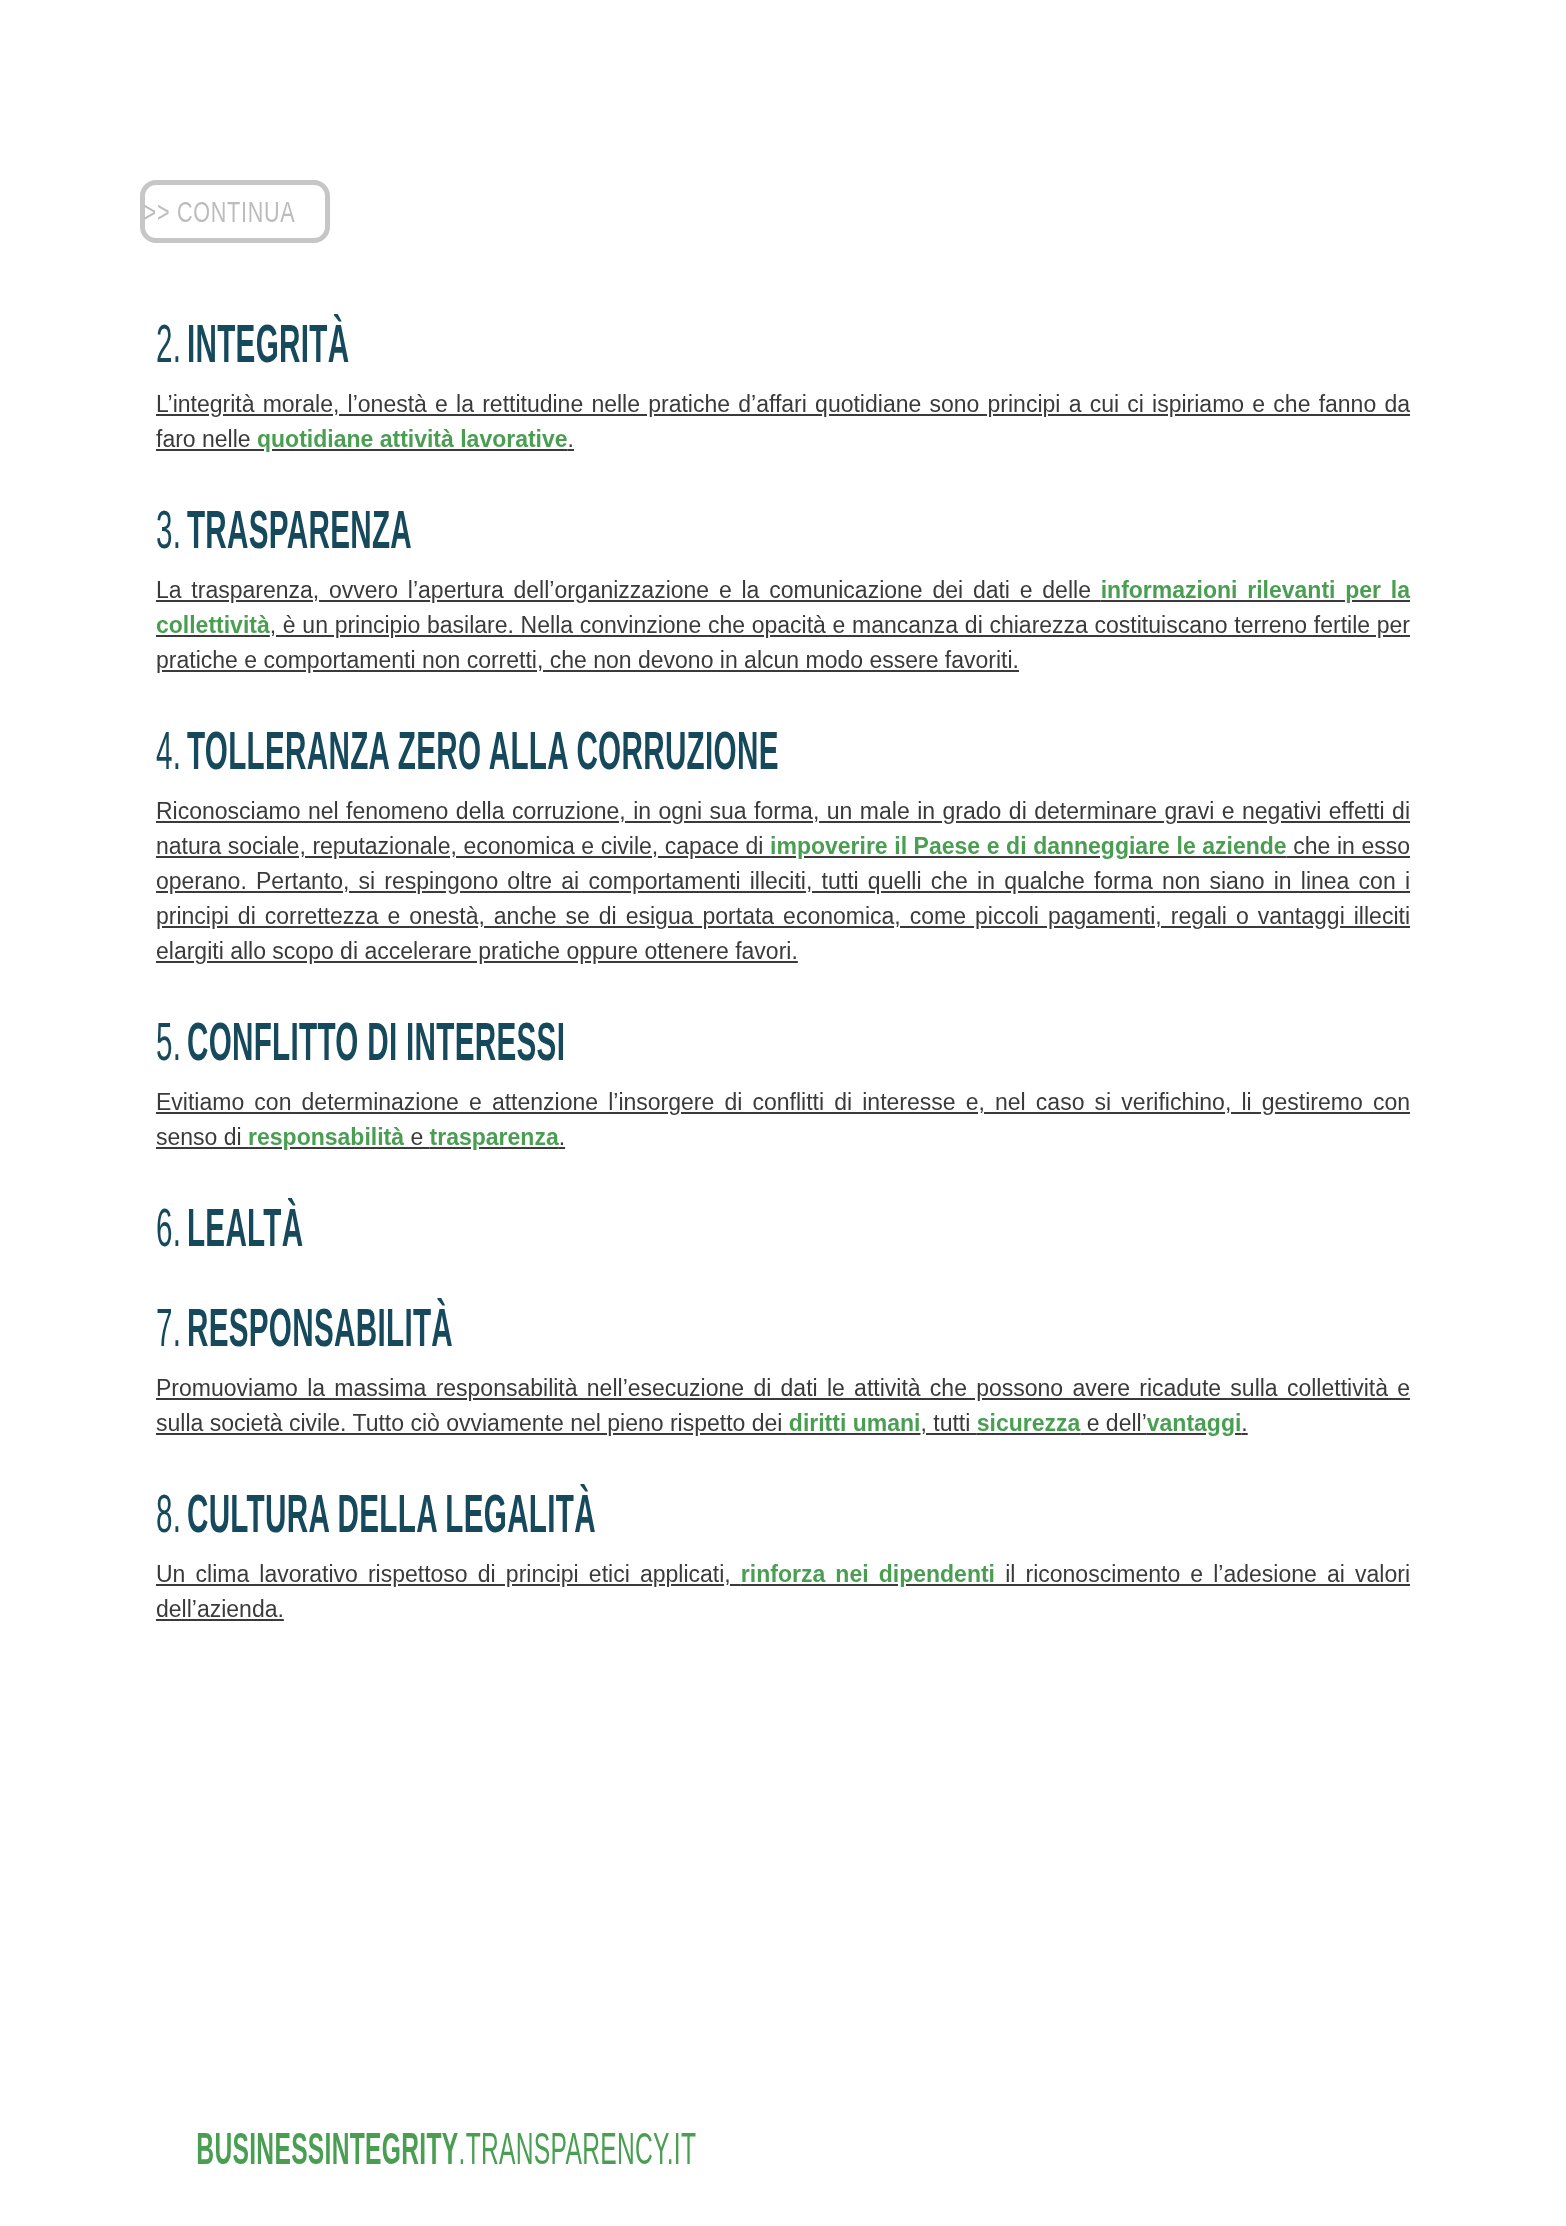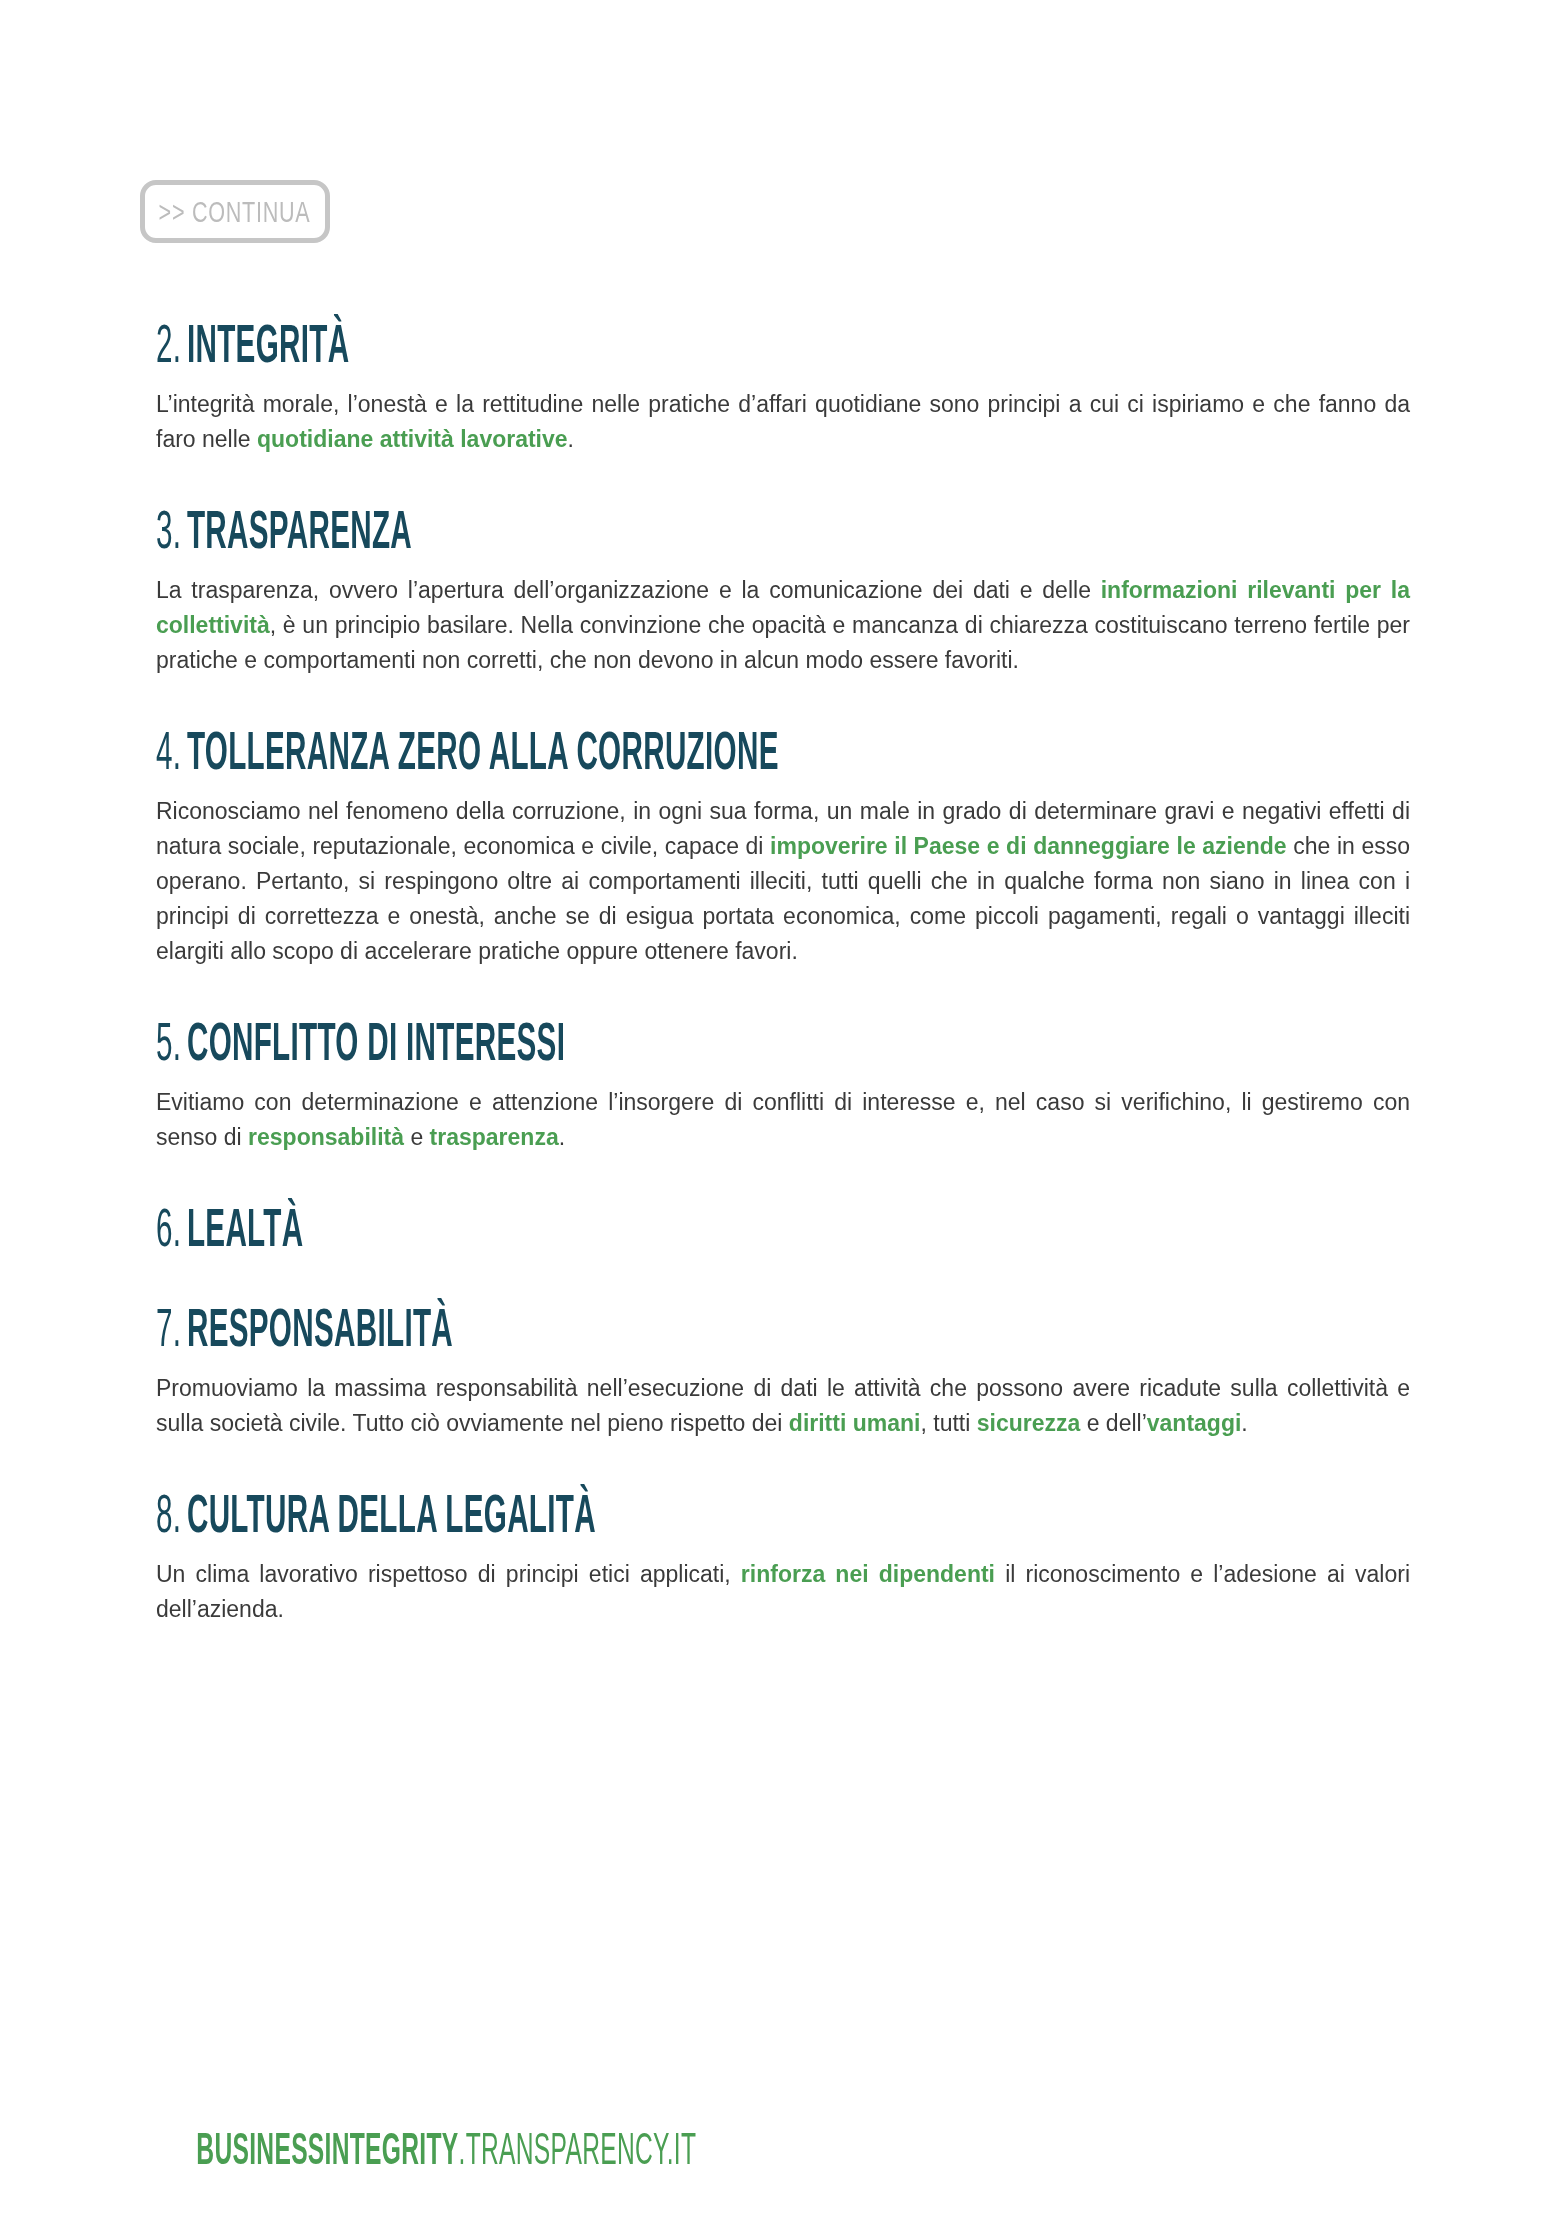--- a/index.html
+++ b/index.html
@@ -19,21 +19,21 @@
   }
   .page{
     position:relative;
     width:1566px;height:2226px;
     padding:0 140px;
     background:#ffffff;
   }
   .btn-continua{
     display:inline-flex;
     align-items:center;
-    justify-content:center;
+    justify-content:flex-end;
     margin-top:180px;
     width:190px;height:63px;
     border:5px solid var(--btn-border);
     border-radius:16px;
     background:#ffffff;
     cursor:pointer;
   }
   .btn-continua .btn-label{
     display:inline-block;
     font-size:30px;
@@ -62,20 +62,21 @@
   .section-heading .ttl{
     font-weight:700;
   }
   .section:first-of-type .section-heading{margin-top:74px;}
   .section-paragraph{
     margin-top:16px;
     font-size:23px;
     line-height:35px;
     color:var(--body);
     text-align:justify;
+    text-decoration:underline;
   }
   .section-paragraph .hl{
     color:var(--green);
     font-weight:700;
   }
   .footer{
     position:absolute;
     left:0;right:0;
     top:2126px;
   }

